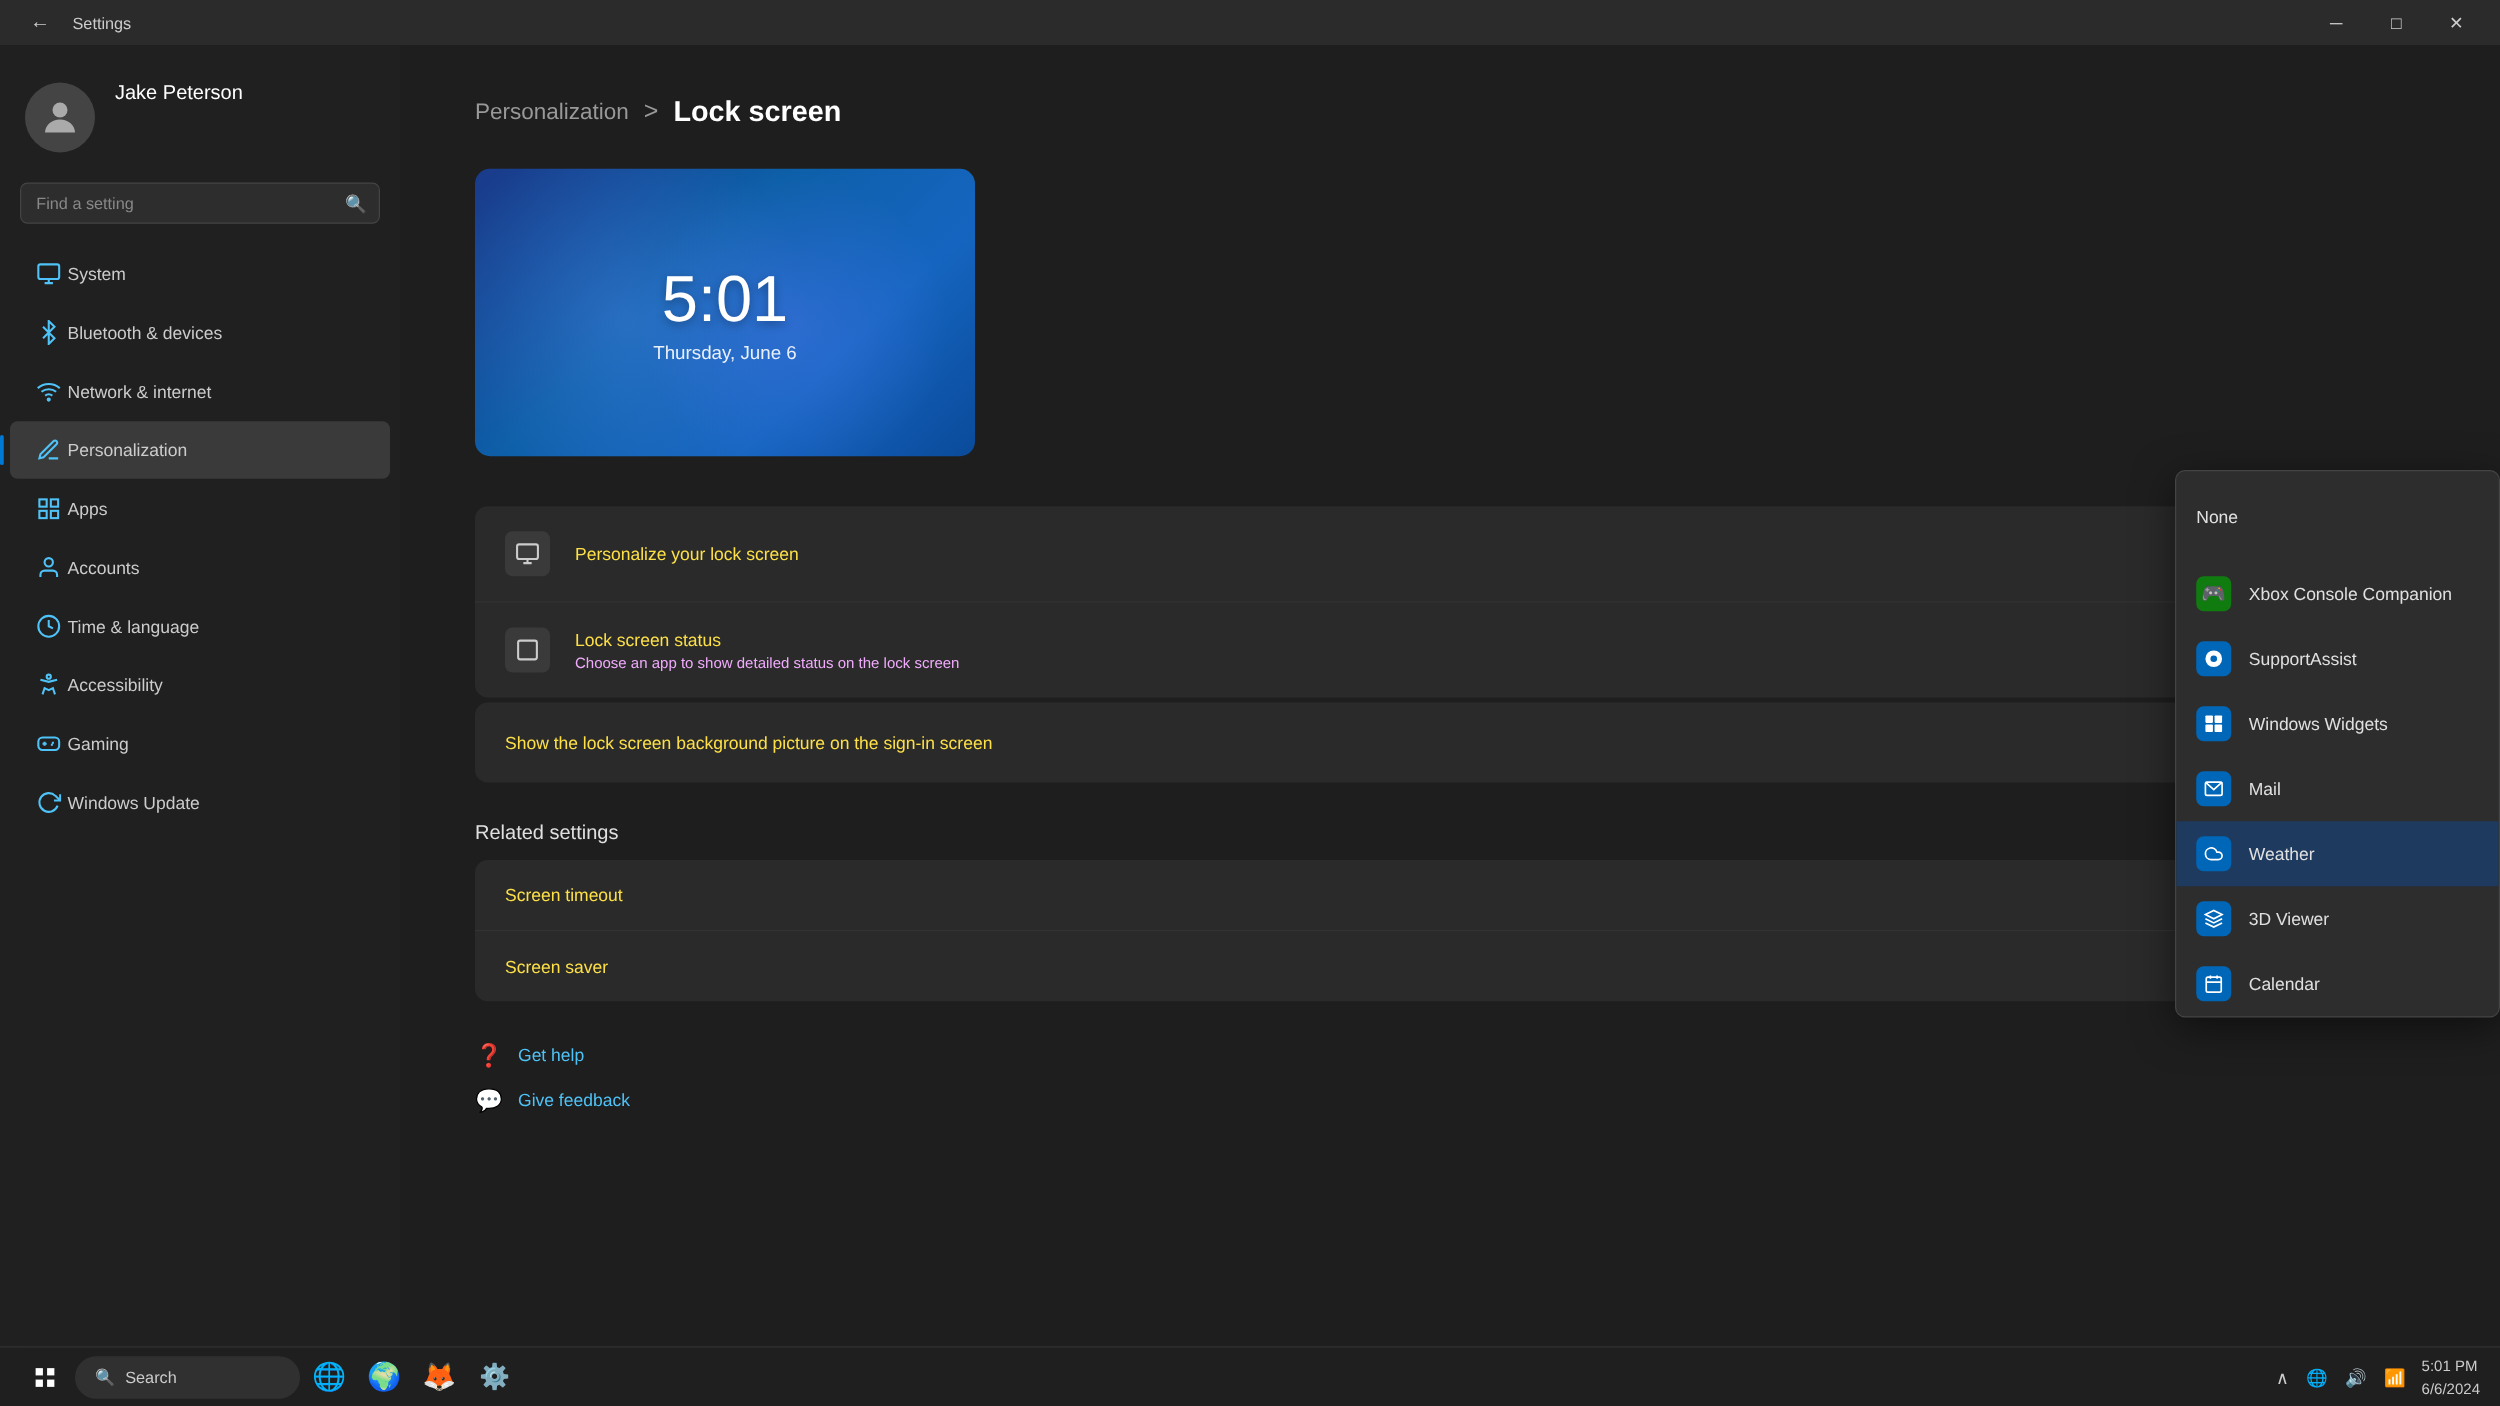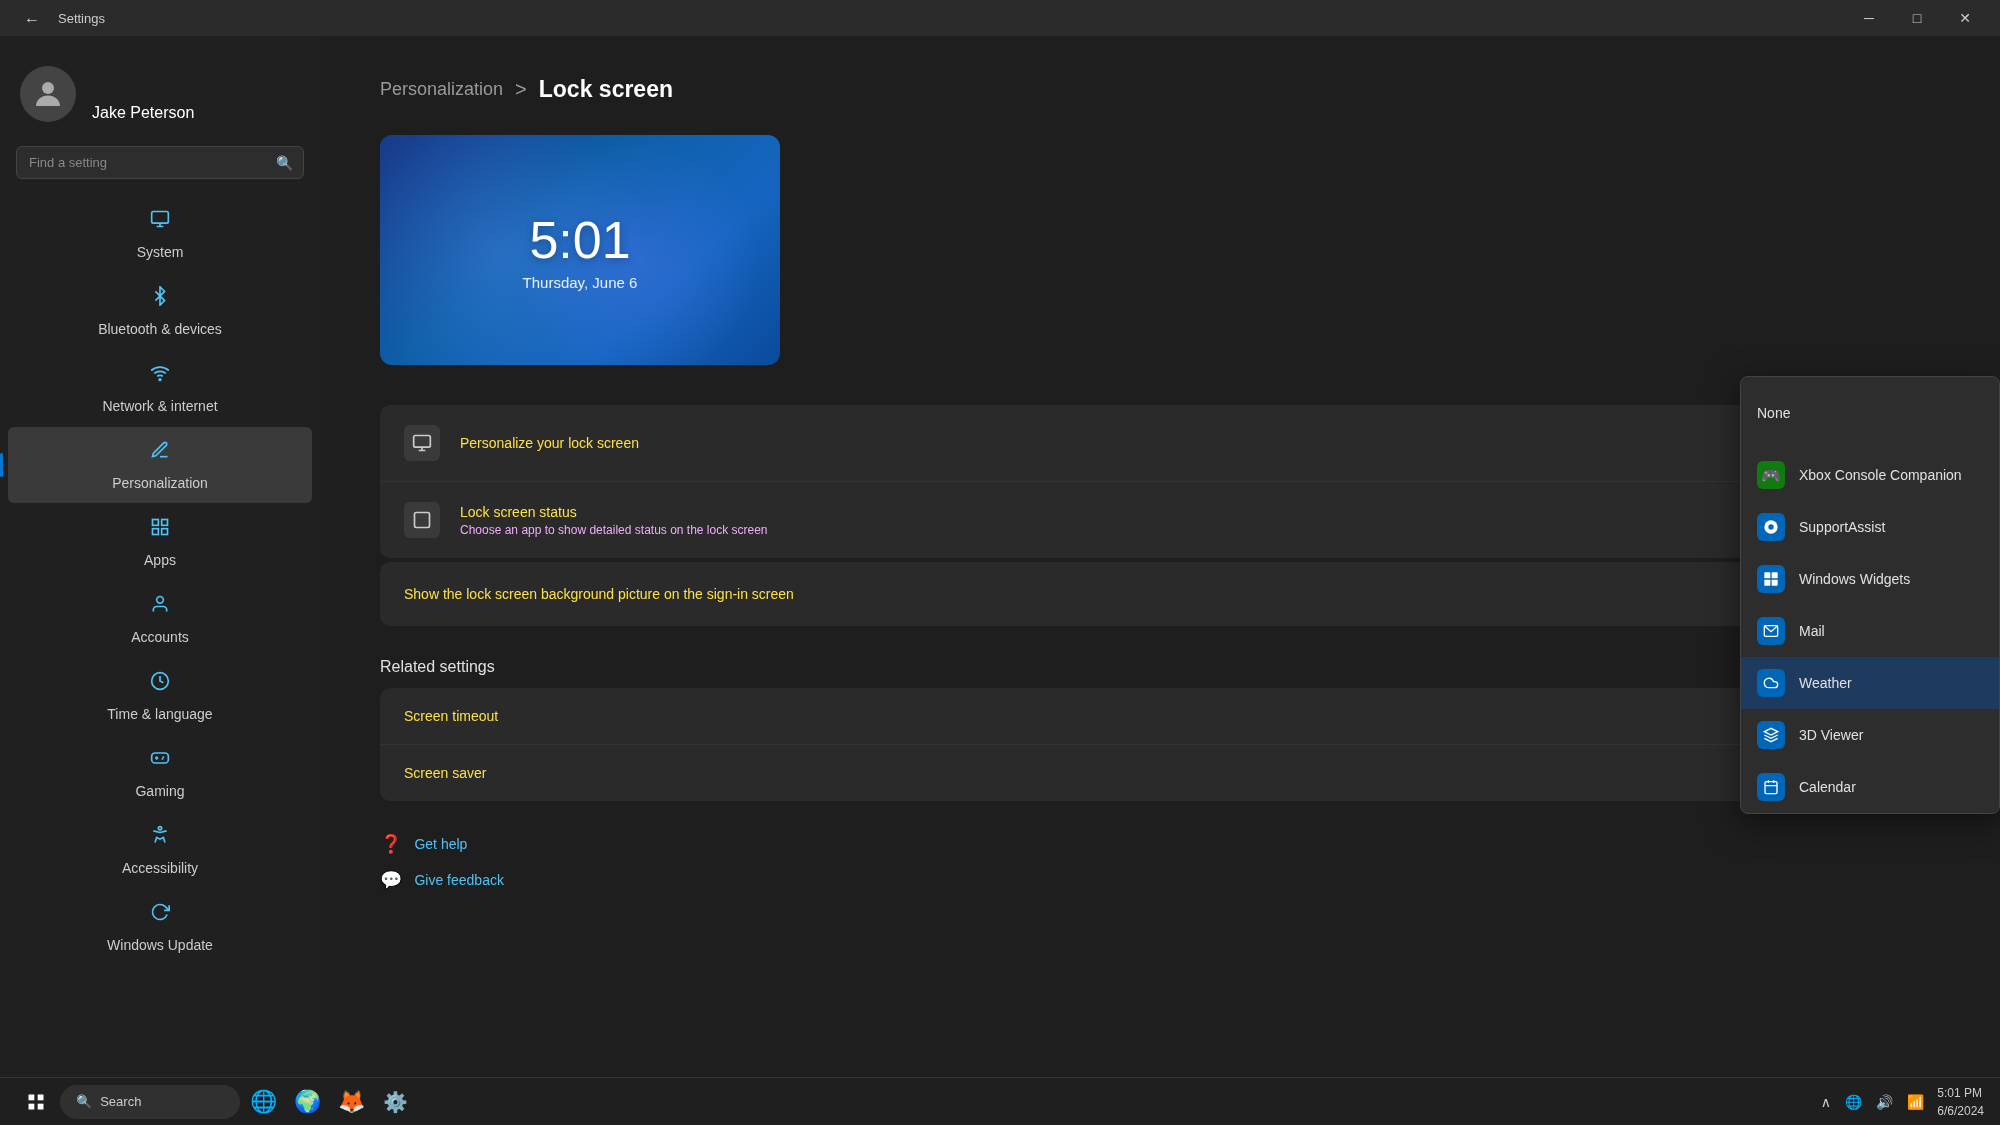--- a/index.html
+++ b/index.html
@@ -66,21 +66,21 @@
       background: #202020;
       display: flex;
       flex-direction: column;
       padding: 20px 0 0 0;
       overflow-y: auto;
       overflow-x: hidden;
     }
 
     .user-profile {
       display: flex;
-      align-items: flex-end;
+      align-items: flex-start;
       gap: 16px;
       padding: 10px 20px 24px 20px;
     }
     .avatar {
       width: 56px;
       height: 56px;
       border-radius: 50%;
       background: #444;
       display: flex;
       align-items: center;
@@ -110,29 +110,28 @@
       right: 10px;
       top: 50%;
       transform: translateY(-50%);
       color: #888;
       font-size: 14px;
     }
 
     .nav-item {
       display: flex;
       align-items: center;
-      gap: 14px;
+      gap: 4px;
       padding: 12px 20px;
       cursor: pointer;
       border-radius: 6px;
       margin: 1px 8px;
       font-size: 14px;
       color: #ccc;
       position: relative;
-      flex-direction: column;
     }
     .nav-item.active {
       background: #3a3a3a;
     }
     .nav-item.active::before {
       content: '';
       position: absolute;
       left: -8px;
       top: 50%;
       transform: translateY(-50%);
@@ -507,34 +506,34 @@
           <svg viewBox="0 0 24 24" fill="none" stroke="#4fc3f7" stroke-width="2">
               <circle cx="12" cy="12" r="10"></circle>
               <polyline points="12 6 12 12 16 14"></polyline>
             </svg>
         </div>
         <span>Time &amp; language</span>
       </div>
       <div class="nav-item">
         <div class="nav-icon">
           <svg viewBox="0 0 24 24" fill="none" stroke="#4fc3f7" stroke-width="2">
+              <circle cx="12" cy="4" r="2"></circle>
+              <path d="M4 7l8 2 8-2M6 21l2-6 4 2 4-2 2 6"></path>
+            </svg>
+        </div>
+        <span>Accessibility</span>
+      </div>
+      <div class="nav-item">
+        <div class="nav-icon">
+          <svg viewBox="0 0 24 24" fill="none" stroke="#4fc3f7" stroke-width="2">
               <rect x="2" y="6" width="20" height="12" rx="4"></rect>
               <path d="M6 12h4M8 10v4M15 11h2M14 13h2"></path>
             </svg>
         </div>
         <span>Gaming</span>
-      </div>
-      <div class="nav-item">
-        <div class="nav-icon">
-          <svg viewBox="0 0 24 24" fill="none" stroke="#4fc3f7" stroke-width="2">
-              <circle cx="12" cy="4" r="2"></circle>
-              <path d="M4 7l8 2 8-2M6 21l2-6 4 2 4-2 2 6"></path>
-            </svg>
-        </div>
-        <span>Accessibility</span>
       </div>
       <div class="nav-item">
         <div class="nav-icon">
           <svg viewBox="0 0 24 24" fill="none" stroke="#4fc3f7" stroke-width="2">
               <polyline points="23 4 23 10 17 10"></polyline>
               <path d="M20.49 15a9 9 0 1 1-2.12-9.36L23 10"></path>
             </svg>
         </div>
         <span>Windows Update</span>
       </div>

